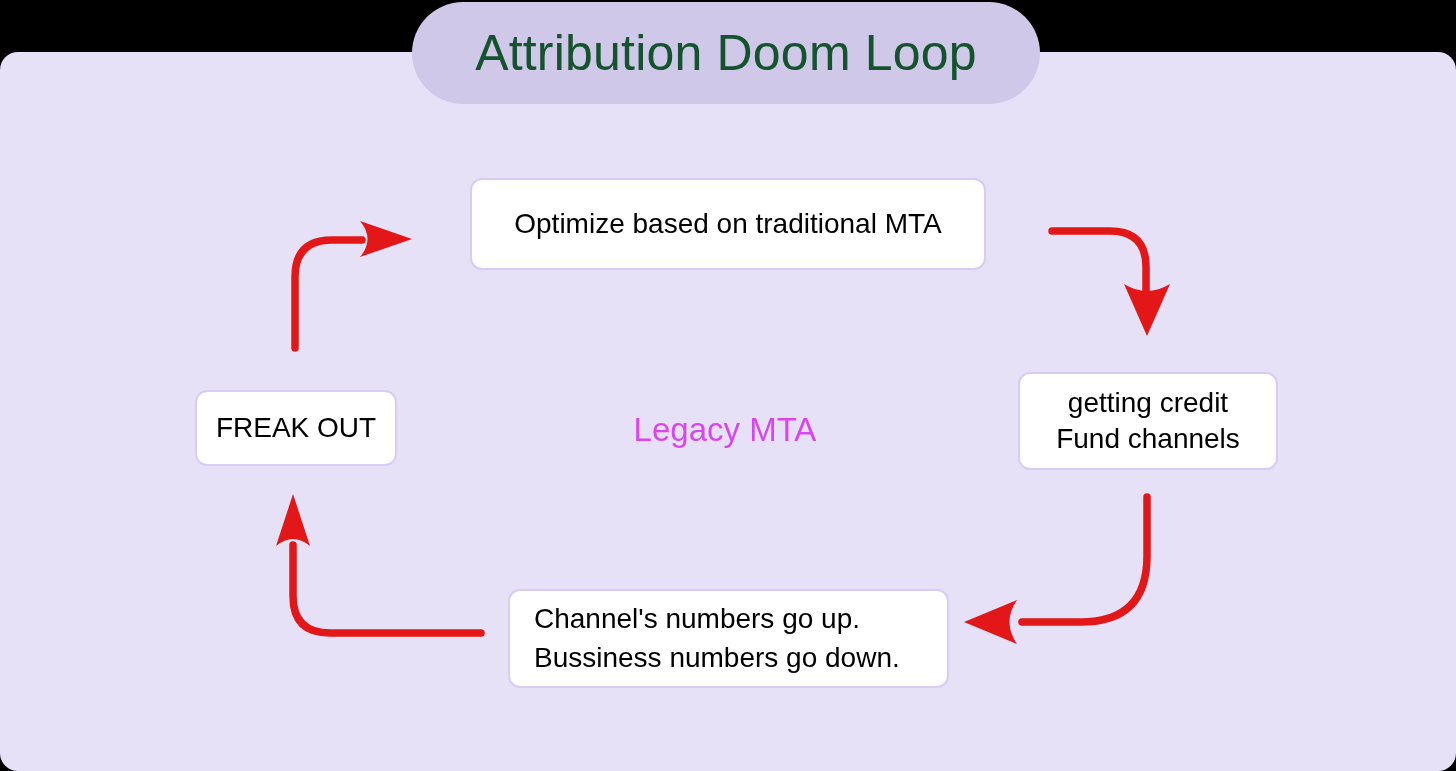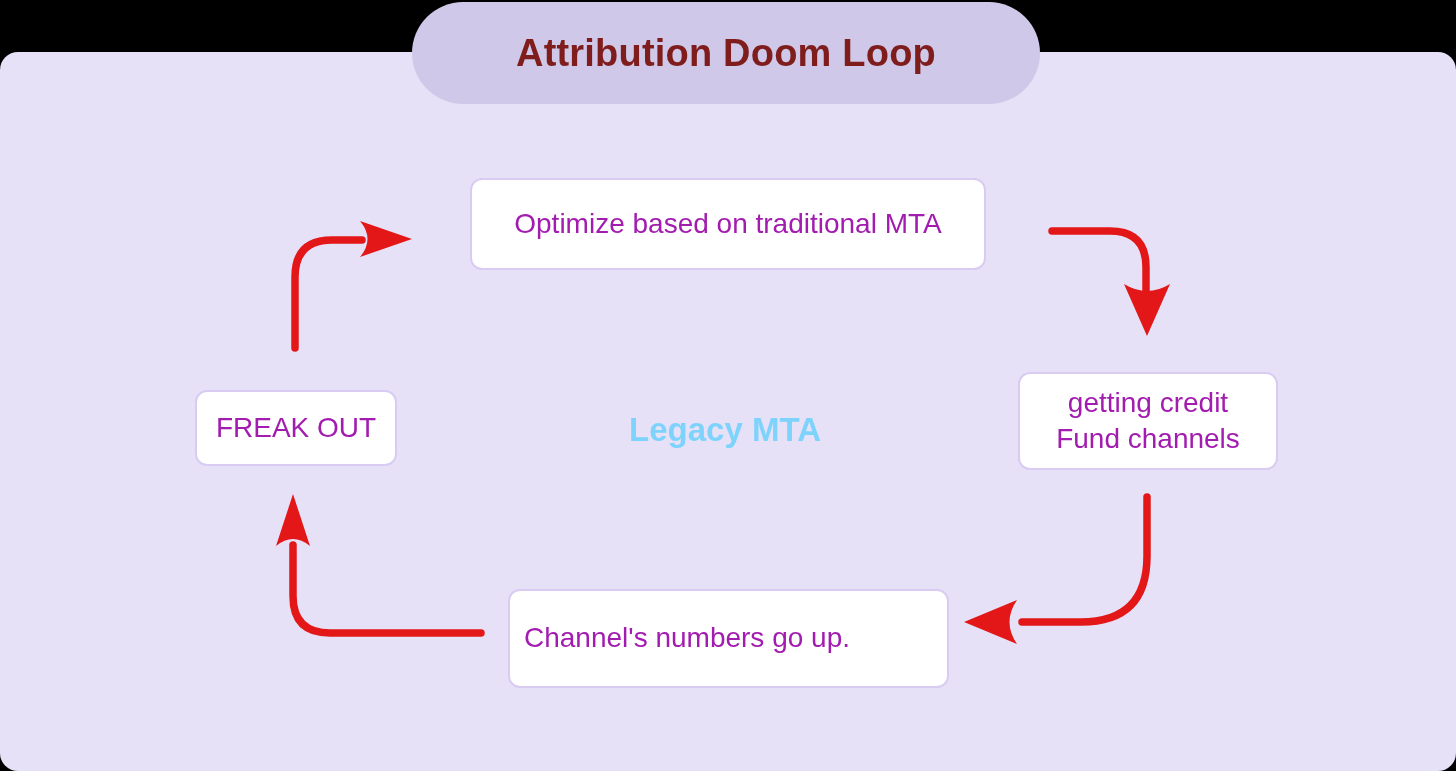--- a/index.html
+++ b/index.html
@@ -31,54 +31,54 @@
     width: 628px;
     height: 102px;
     background: #cfc8e8;
     border-radius: 52px;
     display: flex;
     align-items: center;
     justify-content: center;
     z-index: 3;
   }
   .title-pill .title-text {
-    font-size: 38px;
-    font-weight: 700;
-    color: #7f1d1d;
+    font-size: 50px;
+    font-weight: 400;
+    color: #14532d;
     letter-spacing: 0.2px;
   }
   .node {
     position: absolute;
     background: #ffffff;
     border: 2px solid #d9cbf2;
     border-radius: 12px;
     display: flex;
     flex-direction: column;
     align-items: center;
     justify-content: center;
     font-size: 28px;
-    color: #a21caf;
+    color: #000000;
     line-height: 1.27;
     z-index: 2;
     box-sizing: border-box;
   }
   .node-top    { left: 470px;  top: 178px; width: 516px; height: 92px; }
   .node-right  { left: 1018px; top: 372px; width: 260px; height: 98px; text-align: center; }
   .node-bottom { left: 508px;  top: 589px; width: 441px; height: 99px;
-                 align-items: flex-start; padding-left: 14px; line-height: 1.36; }
+                 align-items: flex-start; padding-left: 24px; line-height: 1.36; }
   .node-left   { left: 195px;  top: 390px; width: 202px; height: 76px; }
   .center-label {
     position: absolute;
     left: 540px;
     top: 411px;
     width: 370px;
     text-align: center;
     font-size: 33px;
-    font-weight: 700;
-    color: #7dd3fc;
+    font-weight: 400;
+    color: #d946ef;
     z-index: 2;
   }
   .arrows-svg {
     position: absolute;
     left: 0;
     top: 0;
     width: 1456px;
     height: 771px;
     z-index: 1;
     pointer-events: none;
@@ -122,20 +122,21 @@
     <span>Optimize based on traditional MTA</span>
   </div>
 
   <div class="node node-right">
     <span>getting credit</span>
     <span>Fund channels</span>
   </div>
 
   <div class="node node-bottom">
     <span>Channel's numbers go up.</span>
+    <span>Bussiness numbers go down.</span>
   </div>
 
   <div class="node node-left">
     <span>FREAK OUT</span>
   </div>
 
   <div class="center-label">Legacy MTA</div>
 
 </div>
 

